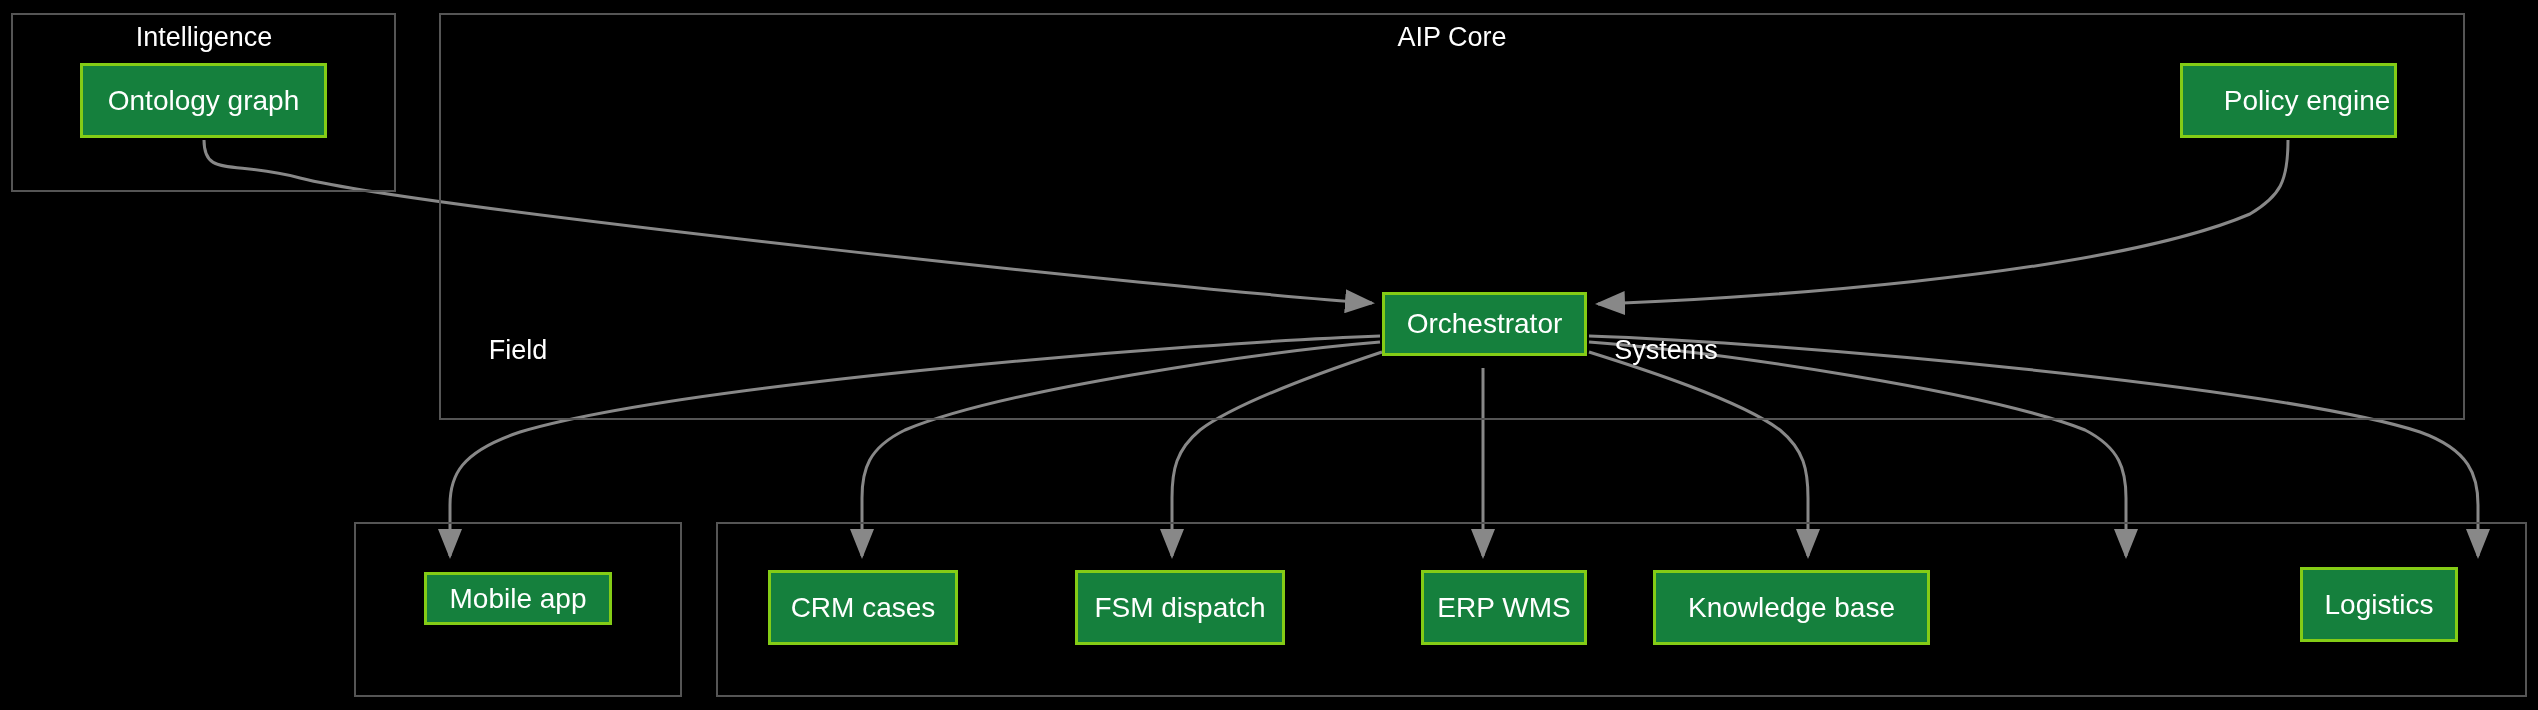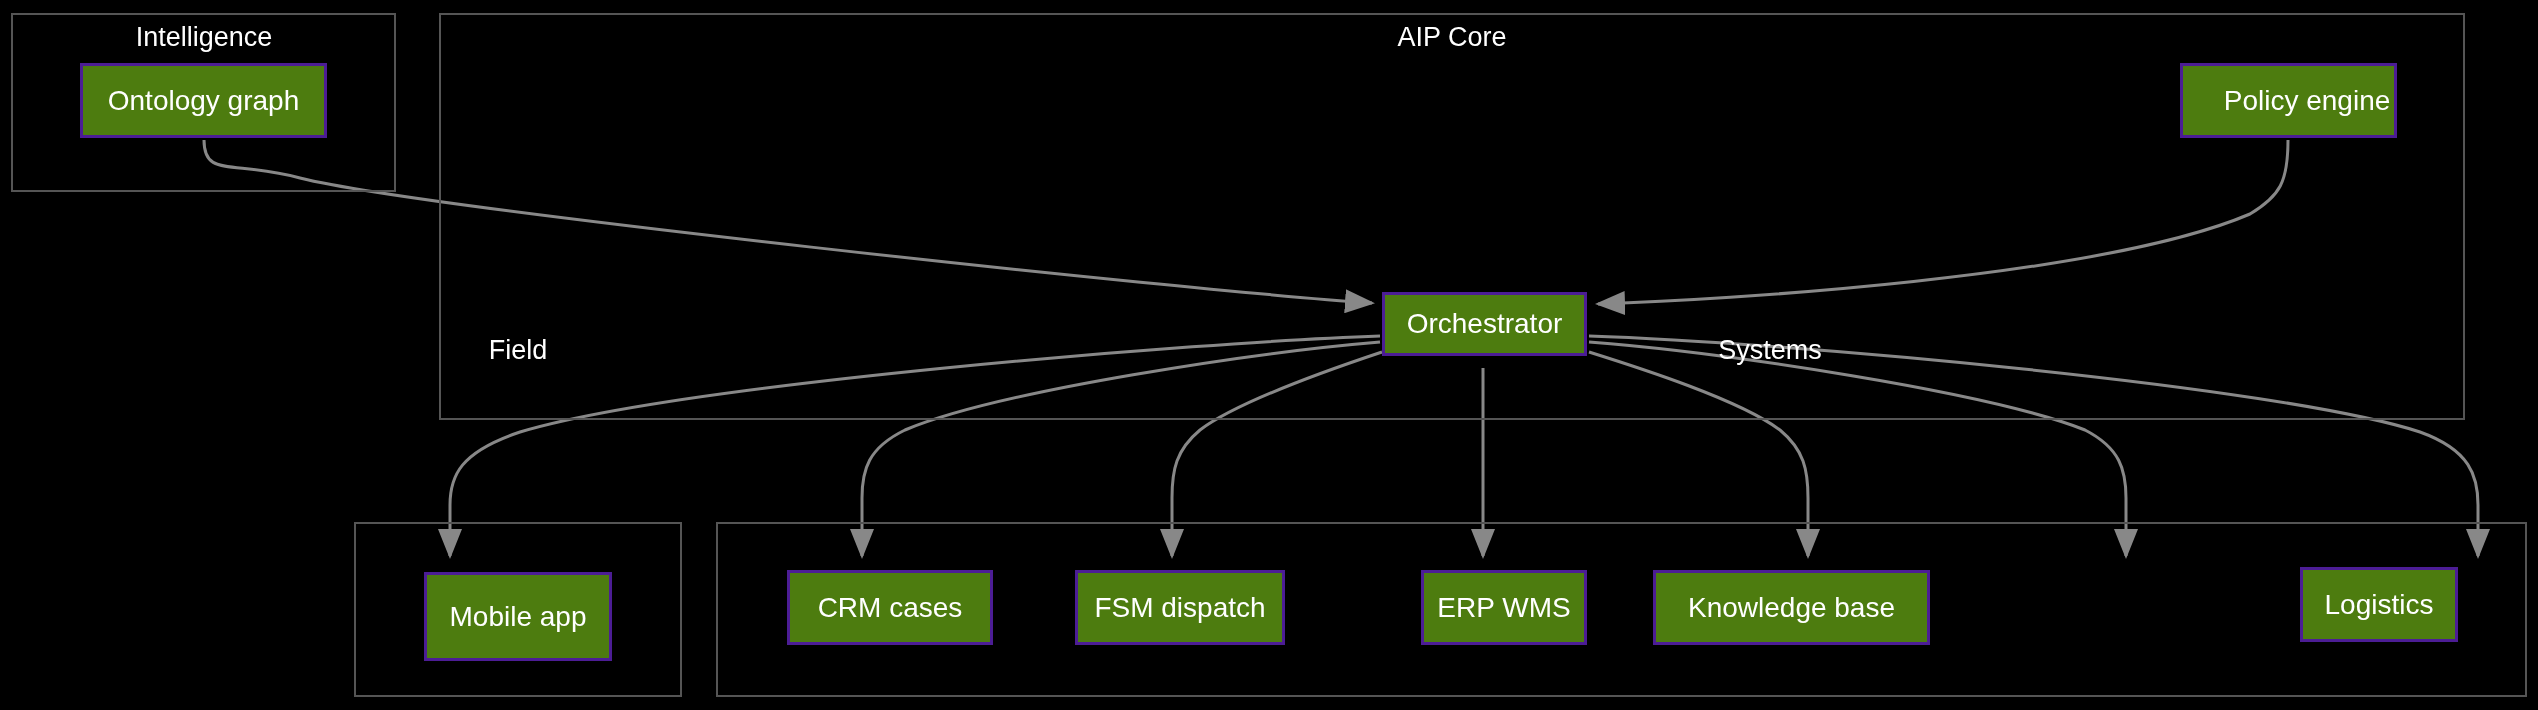--- a/index.html
+++ b/index.html
@@ -33,22 +33,22 @@
     position: absolute;
     color: #ffffff;
     font-size: 27px;
     line-height: 1;
     white-space: nowrap;
     transform: translateX(-50%);
   }
   .node {
     position: absolute;
     box-sizing: border-box;
-    border: 3px solid #4c1d95;
-    background: #4d7c0f;
+    border: 3px solid #84cc16;
+    background: #15803d;
     color: #ffffff;
     display: flex;
     align-items: center;
     justify-content: center;
     font-size: 28px;
     line-height: 1;
     white-space: nowrap;
     text-align: center;
   }
 </style>
@@ -79,25 +79,25 @@
   <div class="cluster" style="left:11px;top:13px;width:385px;height:179px;"></div>
   <div class="cluster-label" style="left:204px;top:24px;">Intelligence</div>
 
   <div class="cluster" style="left:439px;top:13px;width:2026px;height:407px;"></div>
   <div class="cluster-label" style="left:1452px;top:24px;">AIP Core</div>
 
   <div class="cluster" style="left:354px;top:522px;width:328px;height:175px;"></div>
   <div class="cluster-label" style="left:518px;top:337px;">Field</div>
 
   <div class="cluster" style="left:716px;top:522px;width:1811px;height:175px;"></div>
-  <div class="cluster-label" style="left:1722px;top:337px;margin-left:48px;">Systems</div>
+  <div class="cluster-label" style="left:1618px;top:337px;margin-left:48px;">Systems</div>
 
   <div class="node" style="left:80px;top:63px;width:247px;height:75px;">Ontology graph</div>
   <div class="node" style="left:2180px;top:63px;width:217px;height:75px;padding-left:37px;">Policy engine</div>
   <div class="node" style="left:1382px;top:292px;width:205px;height:64px;">Orchestrator</div>
-  <div class="node" style="left:424px;top:572px;width:188px;height:89px;">Mobile app</div>
-  <div class="node" style="left:787px;top:570px;width:206px;height:75px;">CRM cases</div>
+  <div class="node" style="left:424px;top:572px;width:188px;height:53px;">Mobile app</div>
+  <div class="node" style="left:768px;top:570px;width:190px;height:75px;">CRM cases</div>
   <div class="node" style="left:1075px;top:570px;width:210px;height:75px;">FSM dispatch</div>
   <div class="node" style="left:1397px;top:570px;width:166px;height:75px;margin-left:24px;">ERP WMS</div>
   <div class="node" style="left:1653px;top:570px;width:277px;height:75px;">Knowledge base</div>
   <div class="node" style="left:2300px;top:567px;width:158px;height:75px;">Logistics</div>
 
 </div>
 
 </body></html>

